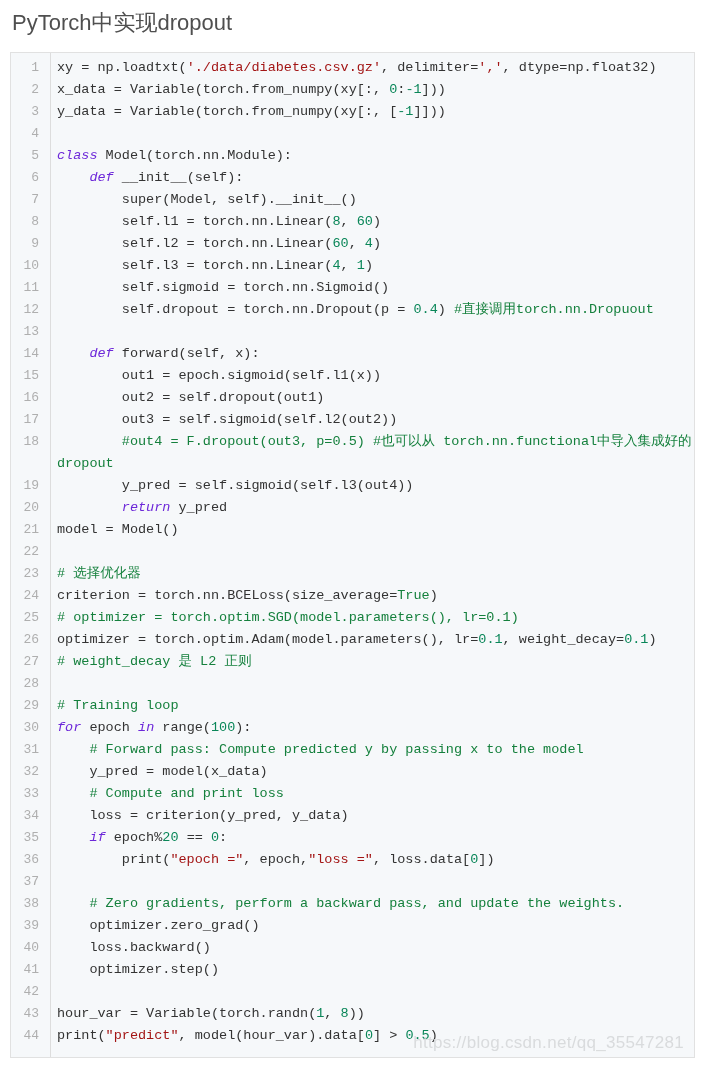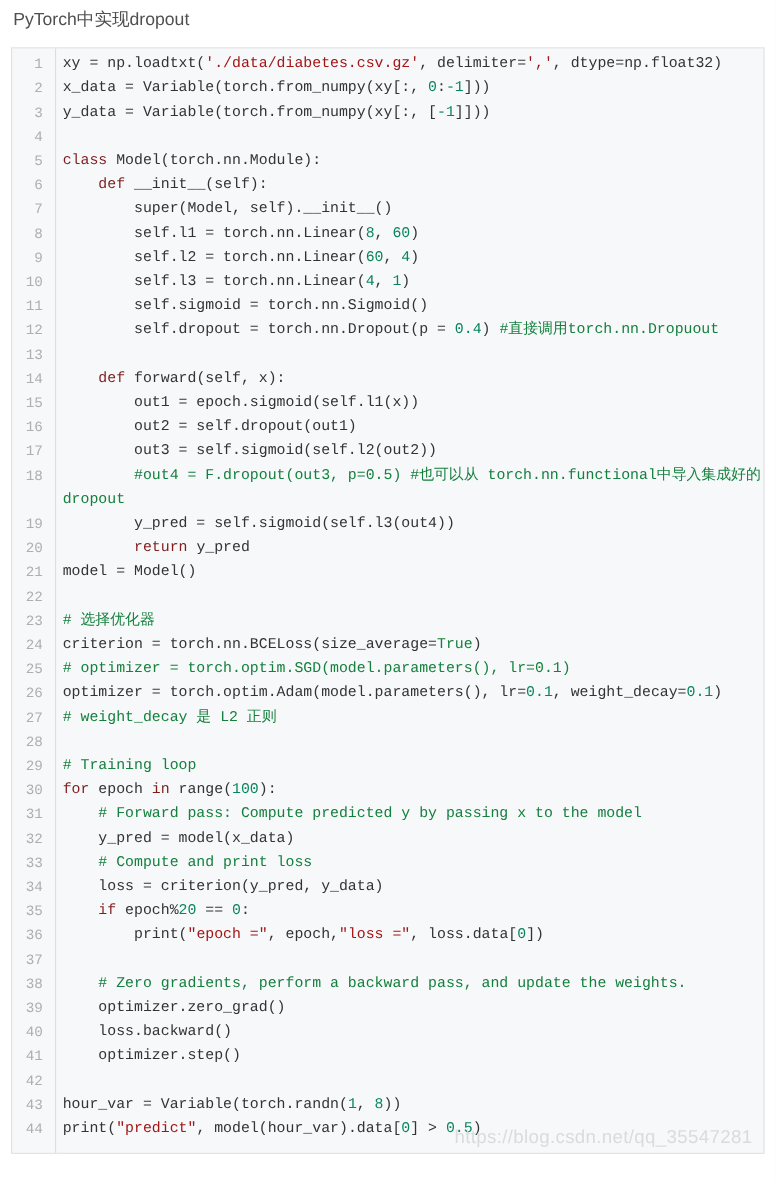--- a/index.html
+++ b/index.html
@@ -6,21 +6,21 @@
   body {
     margin: 0;
     padding: 6px 10px;
     font-family: -apple-system, "Segoe UI", "Microsoft YaHei", sans-serif;
     color: #4f4f4f;
     font-size: 16px;
     width: 705px;
     background: #fff;
   }
   .heading {
-    font-size: 16px;
+    font-size: 22px;
     color: #4f4f4f;
     margin: 2px 0 14px 2px;
   }
   .codeblock {
     border: 1px solid #e1e1e1;
     background: #f6f8fa;
     position: relative;
     padding-bottom: 6px;
   }
   .code-inner {
@@ -52,21 +52,21 @@
     bottom: 0;
     border-left: 1px solid #ddd;
   }
   .src {
     padding-left: 12px;
     flex: 1 1 auto;
     white-space: pre-wrap;
     word-break: break-all;
     color: #333;
   }
-  .tok-kw    { color: #7f1d1d; }
+  .tok-kw    { color: #6d28d9; font-style: italic; }
   .tok-num   { color: #098658; }
   .tok-str   { color: #a31515; font-family: Liberation Mono, monospace; }
   .tok-cmt   { color: #15803d; }
   .tok-bool  { color: #15803d; }
 
   .watermark {
     position: absolute;
     right: 10px;
     bottom: 4px;
     font-size: 17px;

